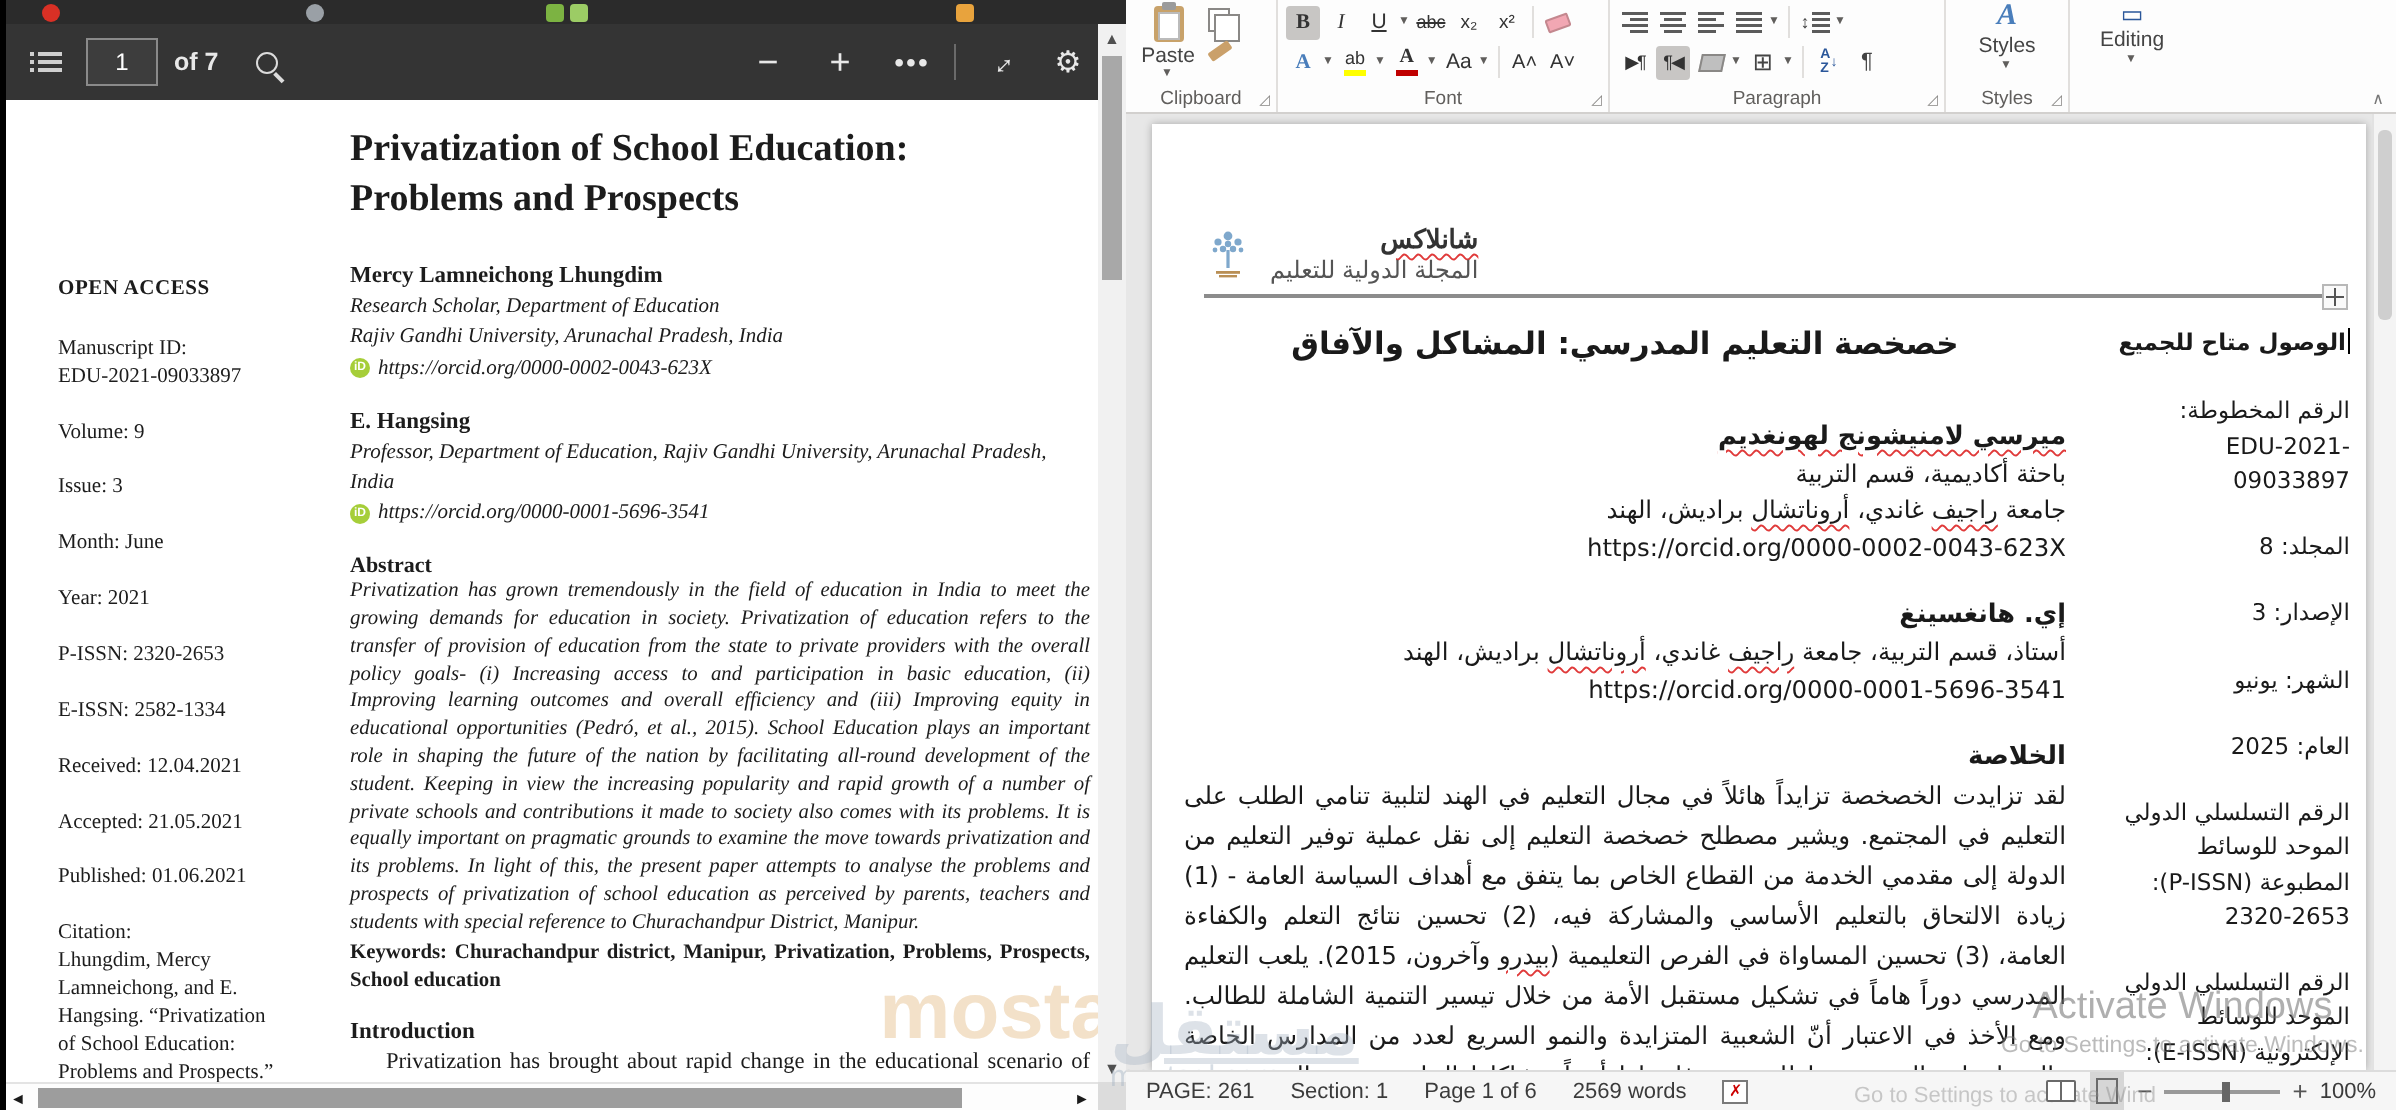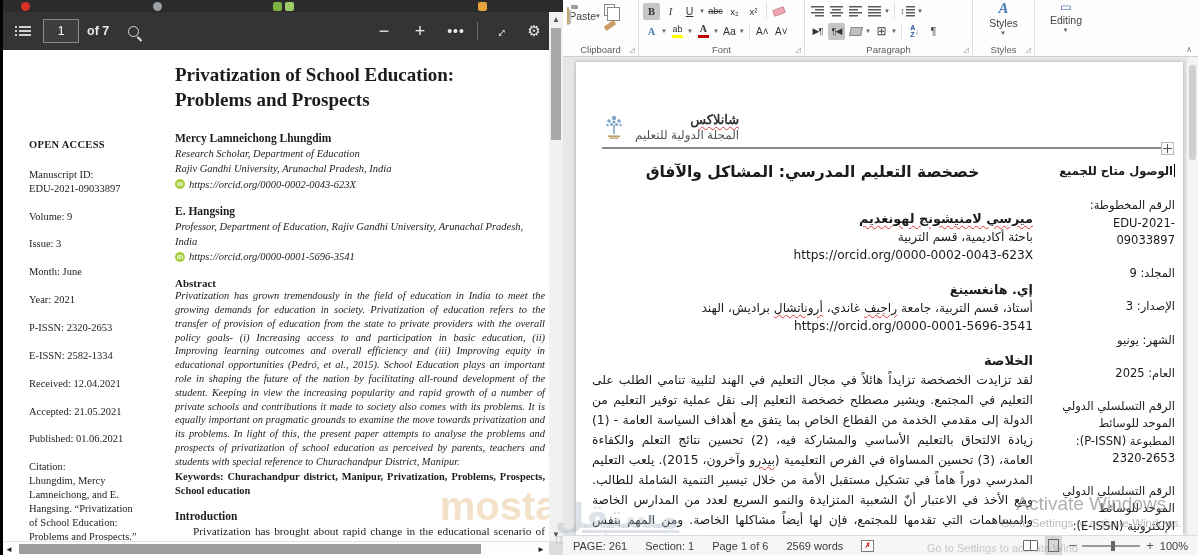--- a/index.html
+++ b/index.html
@@ -81,21 +81,21 @@
   .rgroup { position:relative; height:100%; border-right:1px solid #e1dfdd; padding:1px 4px 12px 4px; }
   .rg-label { position:absolute; bottom:1px; left:0; right:0; text-align:center; font-size:9.5px; color:#605e5c; white-space:nowrap; }
   .launcher { position:absolute; bottom:2px; right:3px; font-size:7px; color:#8a8886; }
   .rrow { display:flex; align-items:center; gap:2px; height:20px; }
   .mini { min-width:17px; height:17px; display:flex; align-items:center; justify-content:center; font-size:10.5px; color:#333; border-radius:2px; }
   .mini.active { background:#c8c6c4; }
   .drop { font-size:6px; color:#605e5c; margin-left:-1px; }
   .vdiv { width:1px; height:16px; background:#e1dfdd; margin:0 2px; }
 
   .paste-wrap { display:flex; gap:3px; }
-  .paste-btn { width:34px; display:flex; flex-direction:row; align-items:center; padding-top:2px; }
+  .paste-btn { width:34px; display:flex; flex-direction:column; align-items:center; padding-top:2px; }
   .clip-ico { width:15px; height:18px; background:#c8a26a; border-radius:2px; position:relative; }
   .clip-ico::before { content:""; position:absolute; left:2px; top:3px; right:2px; bottom:1px; background:#fff; border:1px solid #bbb; }
   .clip-ico::after { content:""; position:absolute; left:4px; top:-2px; width:7px; height:4px; background:#9b9b9b; border-radius:1px; }
   .paste-txt { font-size:10.5px; color:#444; margin-top:1px; }
   .clip-minis { display:flex; flex-direction:column; gap:3px; padding-top:3px; }
   .copy-ico { width:11px; height:12px; border:1px solid #8a8886; background:#fff; position:relative; }
   .copy-ico::after { content:""; position:absolute; left:2px; top:2px; width:11px; height:12px; border:1px solid #8a8886; background:#fff; }
   .brush-ico { width:12px; height:5px; background:#caa06a; transform:rotate(-35deg); border-radius:1px; margin-top:4px; }
 
   .fx-b { font-weight:bold; font-family:"Liberation Serif",serif; }
@@ -464,41 +464,42 @@
       <div class="move-handle"></div>
 
       <div class="doc-body">
 
         <div class="ar-side">
           <div class="oa-ar"><span class="caret"></span><span>الوصول متاح للجميع</span></div>
           <div class="s-itm">
             <span>الرقم المخطوطة:</span>
             <span class="ltrv">EDU-2021-09033897</span>
           </div>
-          <div class="s-itm">المجلد: 9</div>
+          <div class="s-itm">المجلد: 8</div>
           <div class="s-itm">الإصدار: 3</div>
           <div class="s-itm">الشهر: يونيو</div>
           <div class="s-itm">العام: 2025</div>
           <div class="s-itm">
             <span>الرقم التسلسلي الدولي الموحد للوسائط المطبوعة (P-ISSN):</span>
             <span class="ltrv">2320-2653</span>
           </div>
           <div class="s-itm">
             <span>الرقم التسلسلي الدولي الموحد للوسائط الإلكترونية (E-ISSN):</span>
             <span class="ltrv">1334-2582</span>
           </div>
 
         </div>
 
         <div class="ar-main">
           <div class="ar-title">خصخصة التعليم المدرسي: المشاكل والآفاق</div>
 
           <div>
             <div class="ar-name"><span class="sq">ميرسي لامنيشونج لهونغديم</span></div>
             <div class="ar-line">باحثة أكاديمية، قسم التربية</div>
+            <div class="ar-line"><span>جامعة </span><span class="sq">راجيف</span><span> غاندي، </span><span class="sq">أروناتشال</span><span> براديش، الهند</span></div>
             <div class="ar-orcid"><span class="ltr-inline">https://orcid.org/0000-0002-0043-623X</span></div>
           </div>
 
           <div class="ar-blk2">
             <div class="ar-name">إي. هانغسينغ</div>
             <div class="ar-line"><span>أستاذ، قسم التربية، جامعة </span><span class="sq">راجيف</span><span> غاندي، </span><span class="sq">أروناتشال</span><span> براديش، الهند</span></div>
             <div class="ar-orcid"><span class="ltr-inline">https://orcid.org/0000-0001-5696-3541</span></div>
           </div>
 
           <div class="ar-absh">الخلاصة</div>

